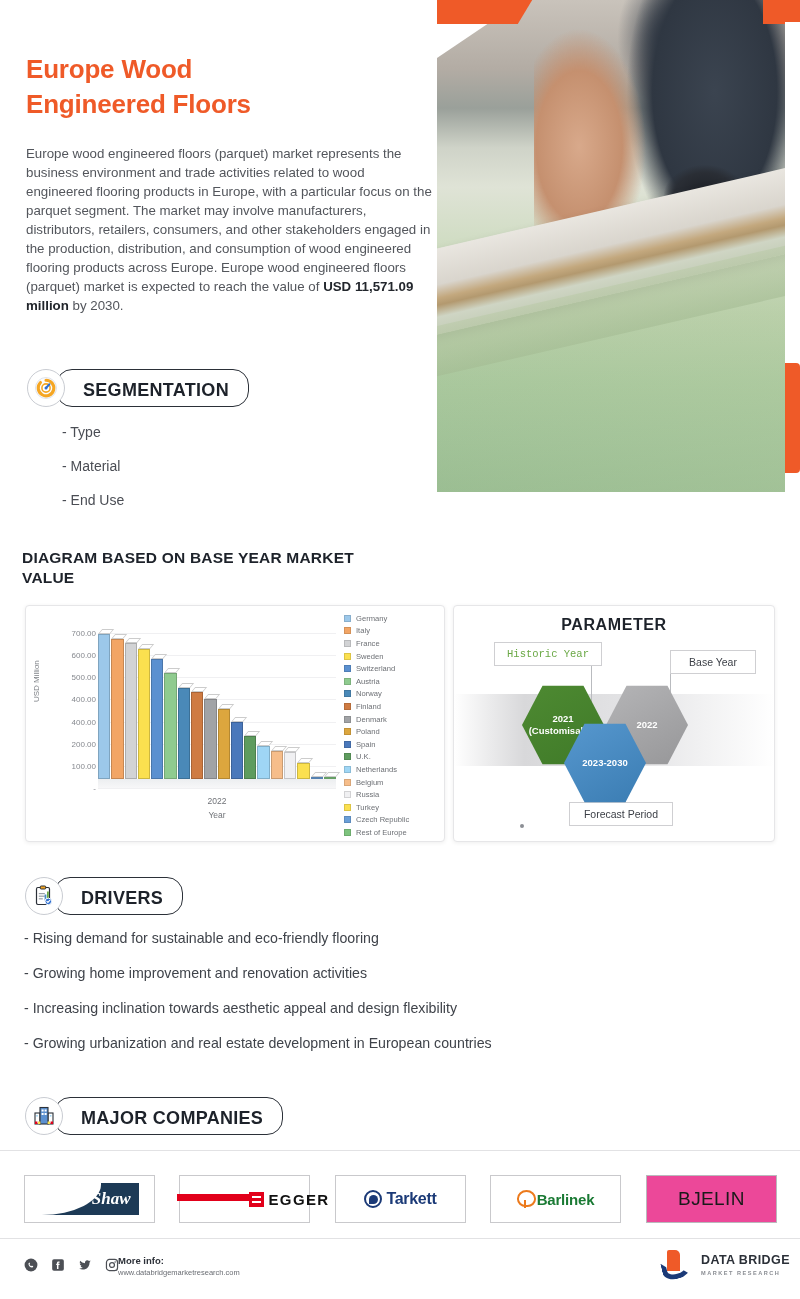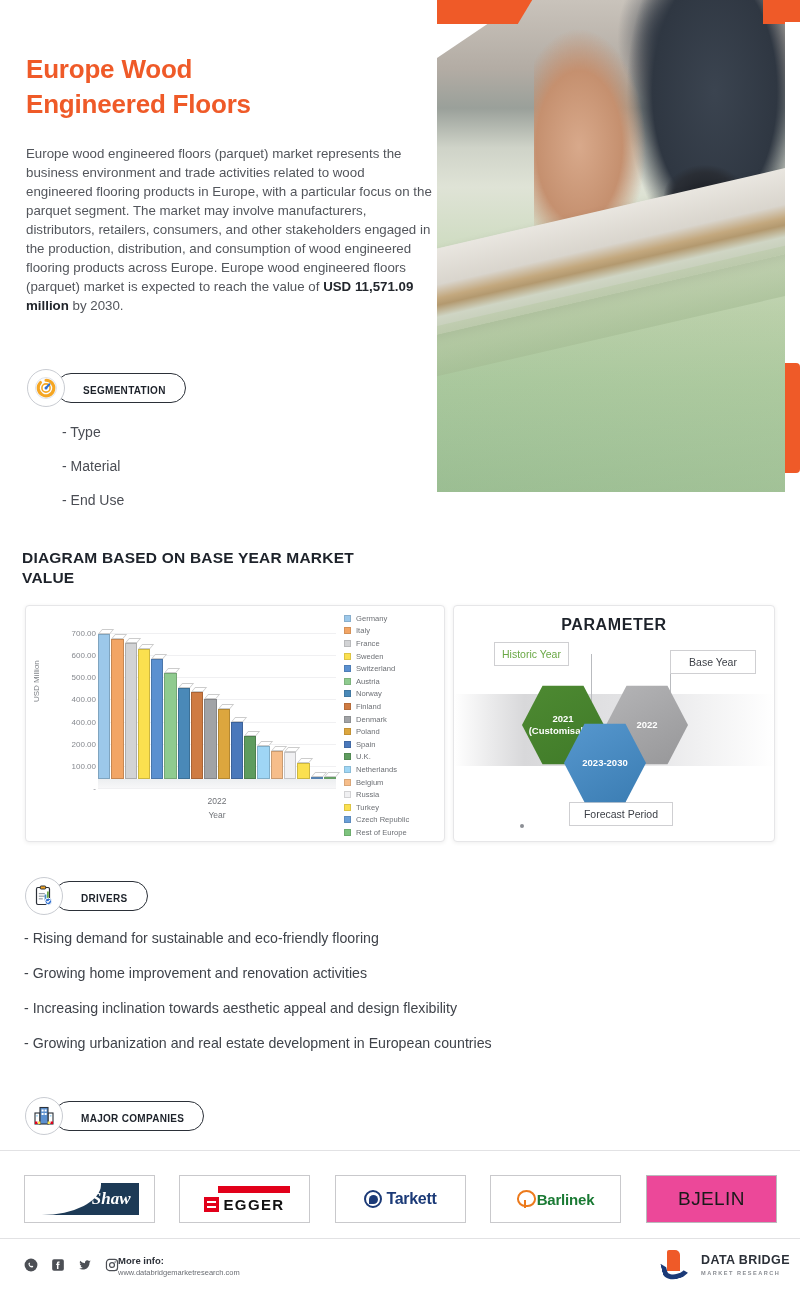--- a/index.html
+++ b/index.html
@@ -81,24 +81,24 @@
 
   
   .pill-wrap { position:absolute; display:flex; align-items:center; }
   .pill-icon {
     width:38px; height:38px; border-radius:50%;
     border:1.3px solid #c9ccd2; background:#fff;
     display:flex; align-items:center; justify-content:center;
     position:relative; z-index:2; flex:0 0 auto;
   }
   .pill-label {
-    height:30px; margin-left:-9px; padding:4px 19px 0 26px;
+    height:38px; margin-left:-9px; padding:4px 19px 0 26px;
     border:1.4px solid #2b3038; border-radius:16px;
     display:flex; align-items:center;
-    font-size:10px; font-weight:700; color:#1d222a; letter-spacing:.3px;
+    font-size:18px; font-weight:700; color:#1d222a; letter-spacing:.3px;
     background:#fff;
   }
 
   
   .seg-list { position:absolute; left:62px; top:424px; }
   .seg-list li {
     list-style:none; font-size:14px; color:#4a4d54; margin-bottom:18px;
   }
   .seg-list li:before { content:"-  "; color:#4a4d54; }
 
@@ -194,21 +194,21 @@
   #hex-forecast { left:110px; top:116px; width:82px; height:82px; }
   #hex-forecast .hex-shape { background: linear-gradient(150deg,#5798cf,#3a7cb2); }
   #hex-base { left:152px; top:78px; width:82px; height:82px; }
   #hex-base .hex-shape { background: linear-gradient(150deg,#b5b5b7,#969698); }
 
   .callout {
     position:absolute; background:#fff; border:1px solid #cfcfd2;
     display:flex; align-items:center; justify-content:center;
     font-size:10.5px; color:#3b3f46;
   }
-  #co-historic { left:40px; top:36px; width:75px; height:24px; color:#6aa845; }
+  #co-historic { left:40px; top:36px; width:108px; height:24px; color:#6aa845;font-family:Liberation Mono, monospace; }
   #co-base { left:216px; top:44px; width:86px; height:24px; }
   #co-forecast { left:68px; top:196px; width:104px; height:24px;margin-left:47px; }
   .dot { position:absolute; width:4px; height:4px; border-radius:50%; background:#8b8e94; }
   .lead { position:absolute; background:#b9bbbf; }
 
   
   .driver-list { position:absolute; left:24px; top:930px; width:700px; }
   .driver-list li {
     list-style:none; font-size:14.2px; color:#3f434a; margin-bottom:19px;
   }
@@ -237,21 +237,21 @@
     display:flex; align-items:center; justify-content:flex-end;
   }
   .shaw-swoosh {
     position:absolute; left:-6px; top:-2px; width:66px; height:34px; background:#fff;
     border-radius: 0 0 90% 0;
   }
   .shaw-text {
     position:relative; z-index:2; color:#fff; font-style:italic; font-weight:700;
     font-size:17px; padding-right:8px; font-family:"Liberation Serif", serif;
   }
-  .egger { display:flex; flex-direction:column; align-items:center; }
+  .egger { display:flex; flex-direction:row; align-items:center; }
   .egger-bar { width:72px; height:7px; background:#e2001a; margin-bottom:3px; margin-left:18px; }
   .egger-row { display:flex; align-items:center; }
   .egger-e {
     width:15px; height:15px; background:#e2001a; margin-right:4px;
     position:relative;
   }
   .egger-e:before, .egger-e:after {
     content:""; position:absolute; left:3px; width:9px; height:2px; background:#fff;
   }
   .egger-e:before { top:4px; } .egger-e:after { top:9px; }

